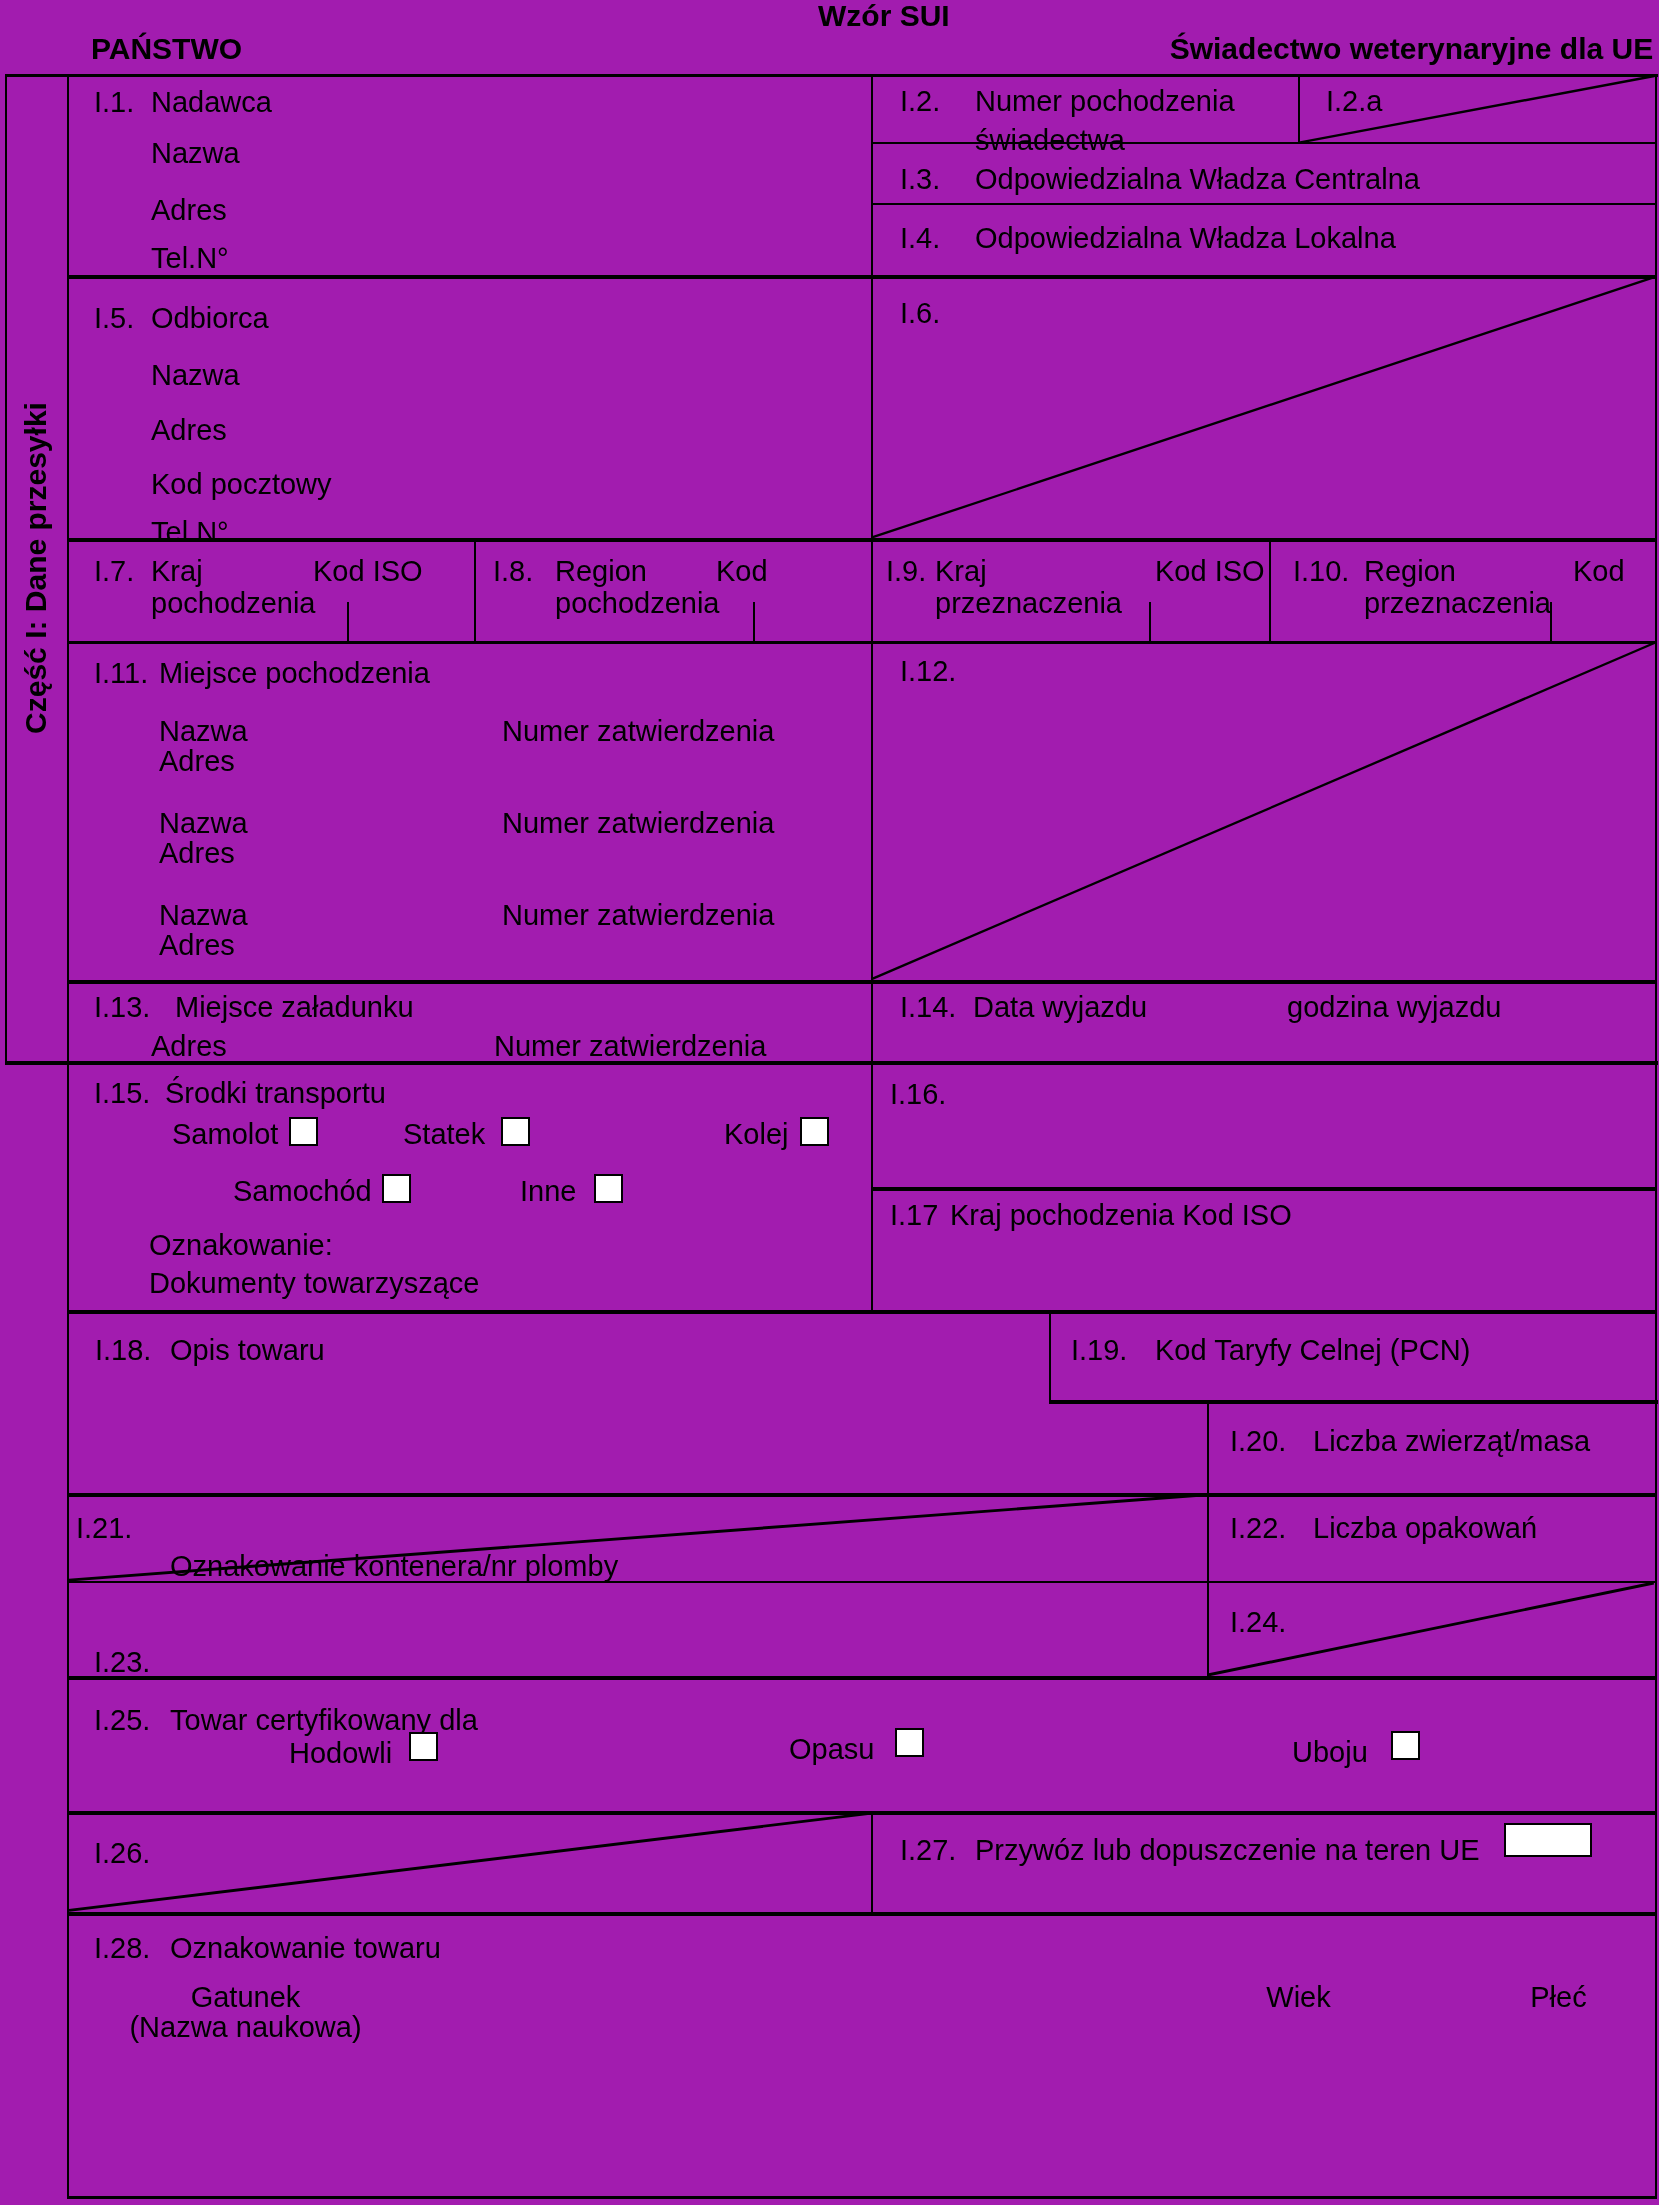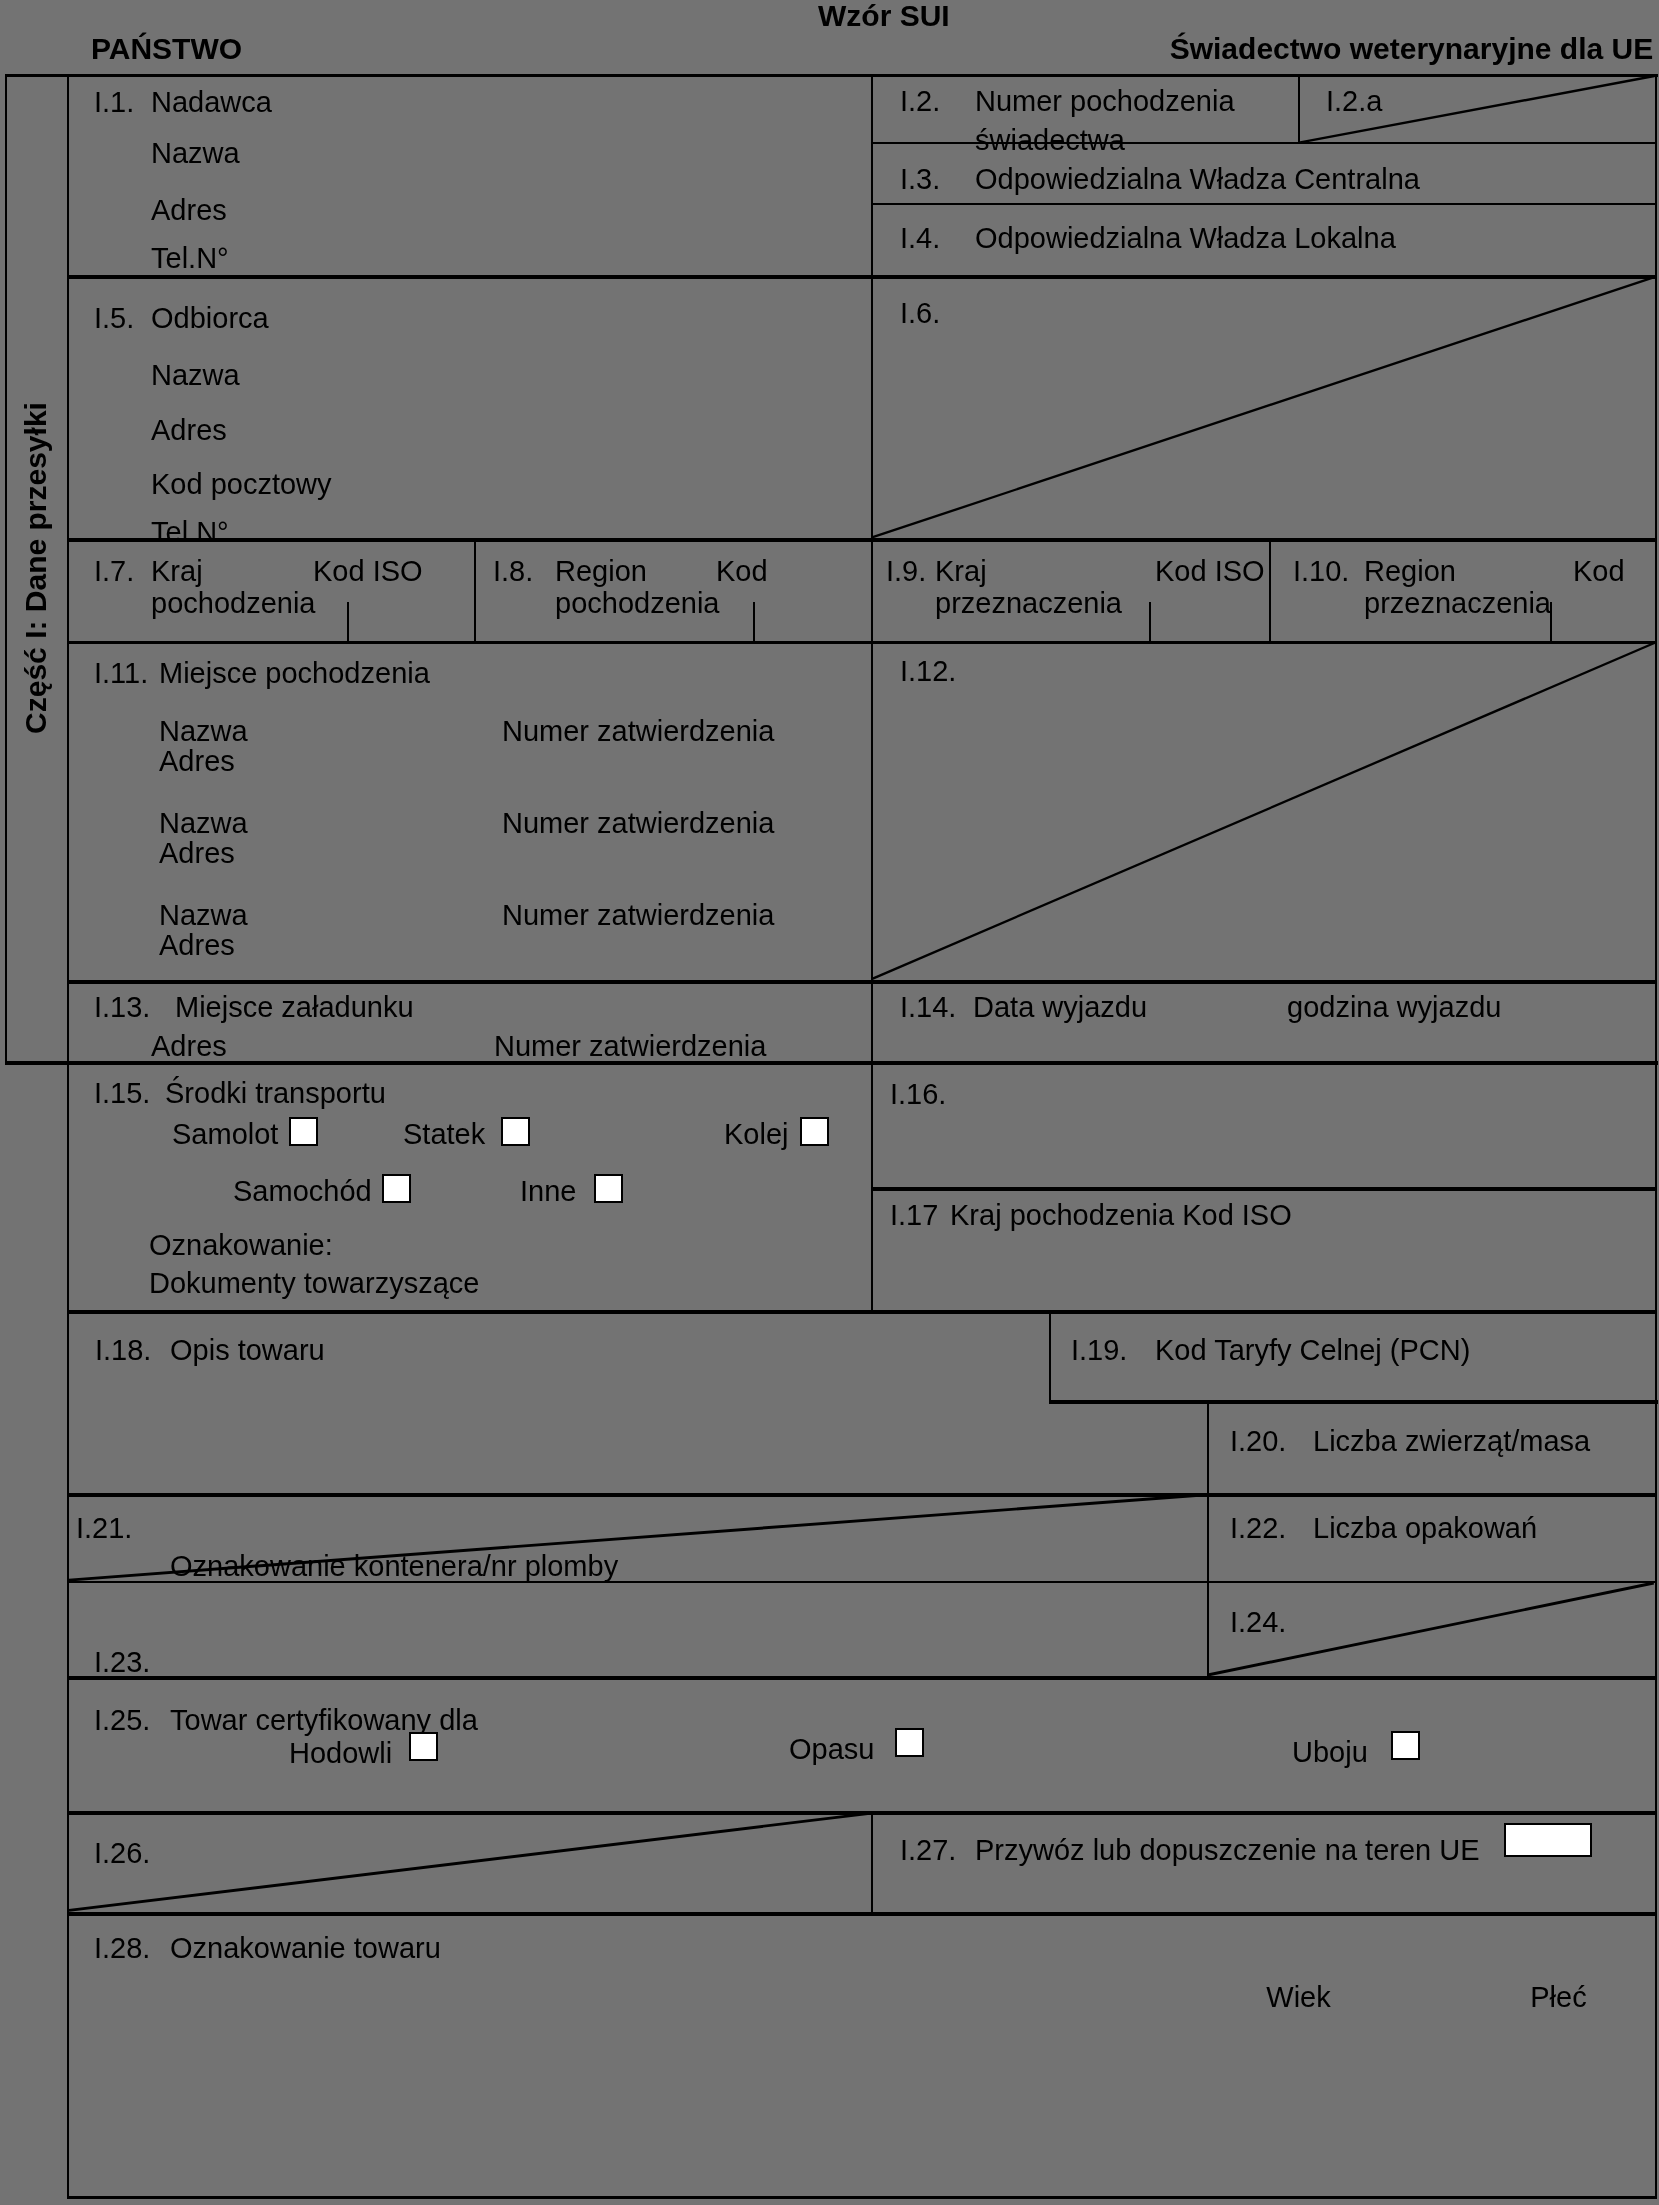--- a/index.html
+++ b/index.html
@@ -1,16 +1,16 @@
 <!DOCTYPE html>
 <html style="font-size:9.4px"><head>
 <meta charset="utf-8">
 <style>
   html,body{margin:0;padding:0;background:#ffffff;}
-  #page{position:relative;width:1659px;height:2205px;background:#737373;
+  #page{position:relative;width:1659px;height:2205px;background:#a21caf;
         font-family:"Liberation Sans","DejaVu Sans",sans-serif;color:#000;overflow:hidden;}
   .t{position:absolute;font-size:29px;line-height:1;white-space:nowrap;color:#000;}
   .b{font-weight:bold;font-size:30px;}
   .hl,.vl{position:absolute;background:#000;}
   .cb{position:absolute;width:29px;height:29px;border:2.3px solid #000;box-sizing:border-box;background:#fff;}
   .cbw{width:88px;height:34px;}
   .hdr{position:absolute;text-align:center;font-size:29px;line-height:1.05;}
   .hdr span{display:block;}
   .rot{transform:translate(-50%,-50%) rotate(-90deg);}
   svg.diag{position:absolute;left:0;top:0;pointer-events:none;}
@@ -179,20 +179,24 @@
   <span class="t" style="left:1292px;top:1738px">Uboju</span>
   <div class="cb" style="left:1391px;top:1731px"></div>
 
   <span class="t" style="left:94px;top:1839px">I.26.</span>
   <span class="t" style="left:900px;top:1836px">I.27.</span>
   <span class="t" style="left:975px;top:1836px">Przywóz lub dopuszczenie na teren UE</span>
   <div class="cb cbw" style="left:1504px;top:1823px"></div>
 
   <span class="t" style="left:94px;top:1934px">I.28.</span>
   <span class="t" style="left:170px;top:1934px">Oznakowanie towaru</span>
+  <div class="hdr" style="left:70px;top:1982px;width:351px">
+    <span>Gatunek</span>
+    <span>(Nazwa naukowa)</span>
+  </div>
   <div class="hdr" style="left:1123px;top:1982px;width:351px">
     <span>Wiek</span>
   </div>
   <div class="hdr" style="left:1383px;top:1982px;width:351px">
     <span>Płeć</span>
   </div>
 
 </div>
 
 

